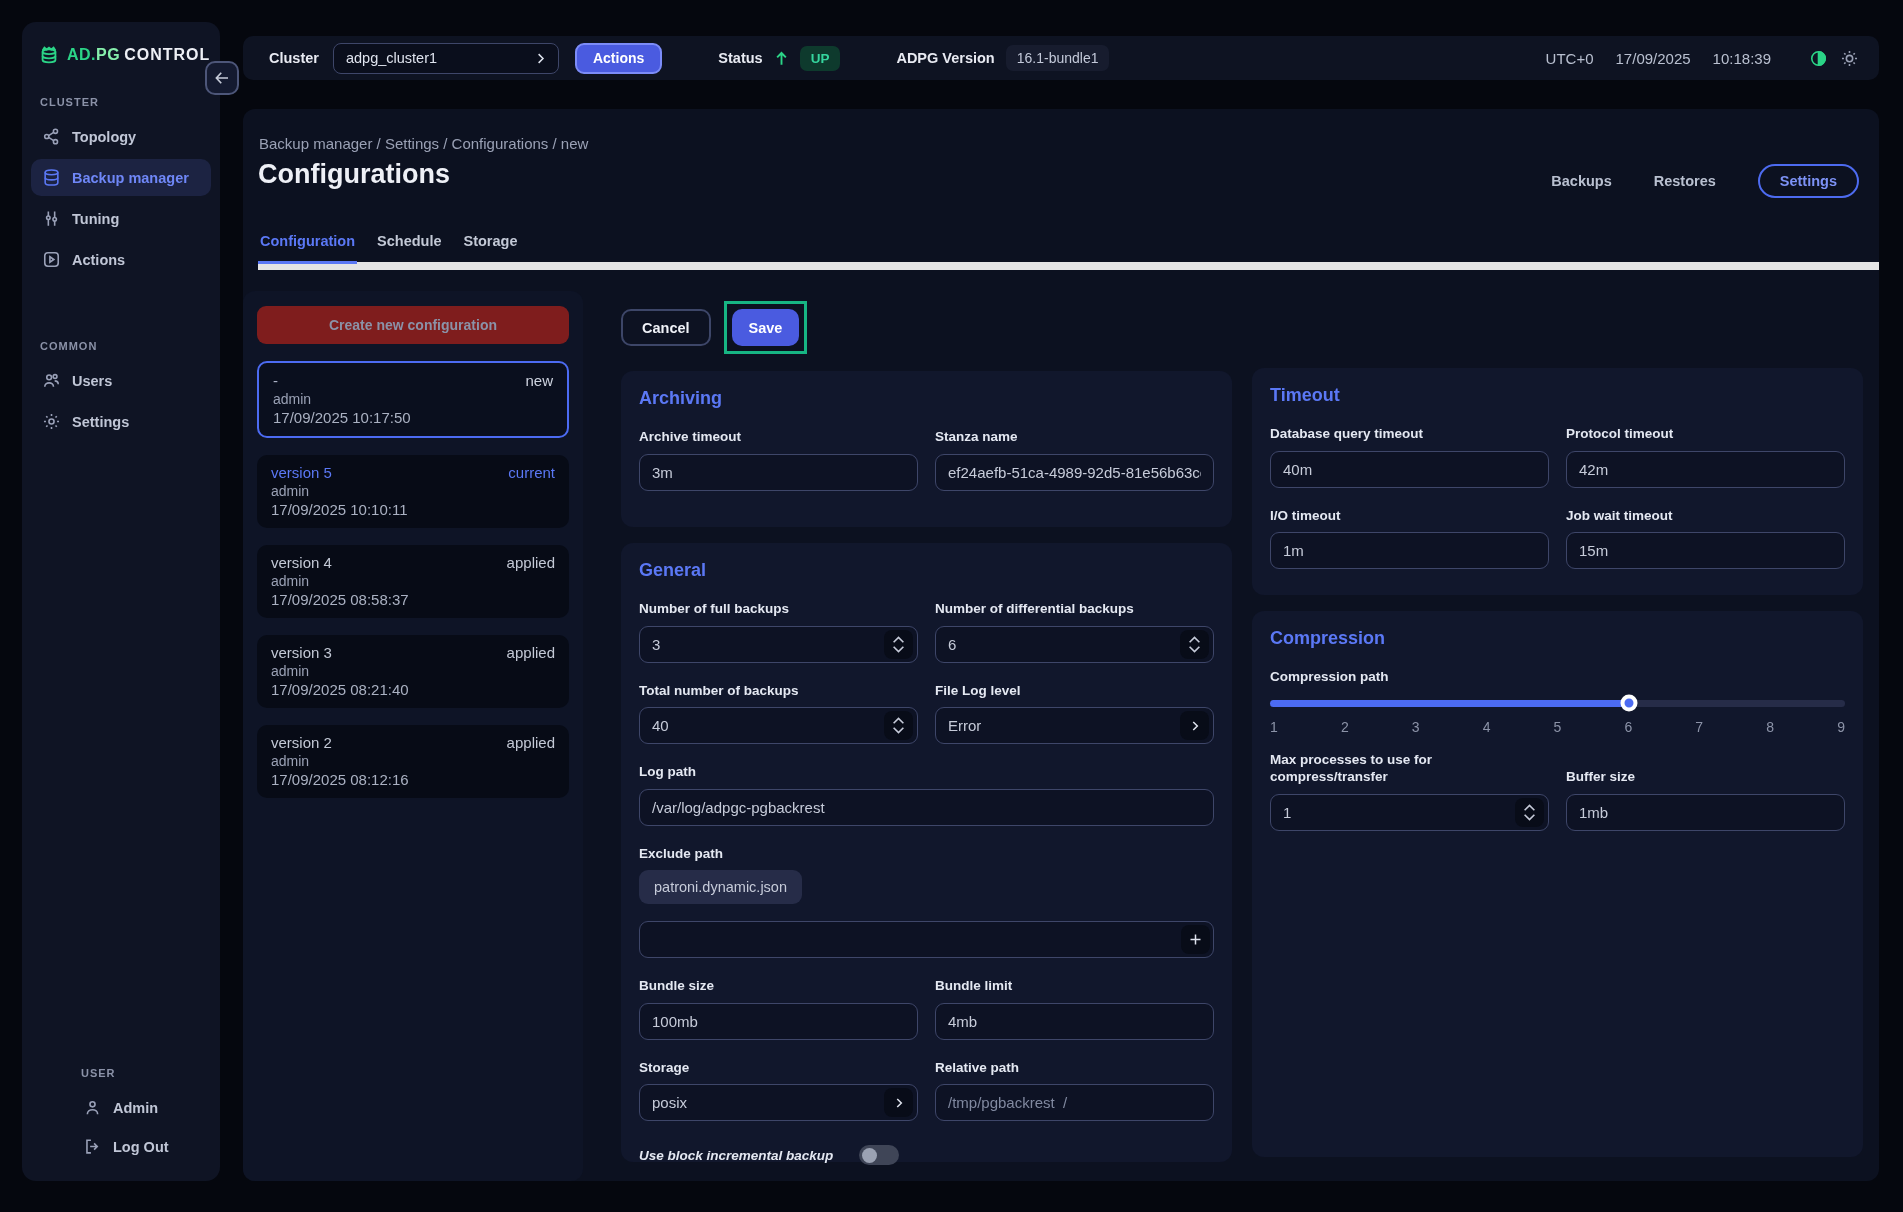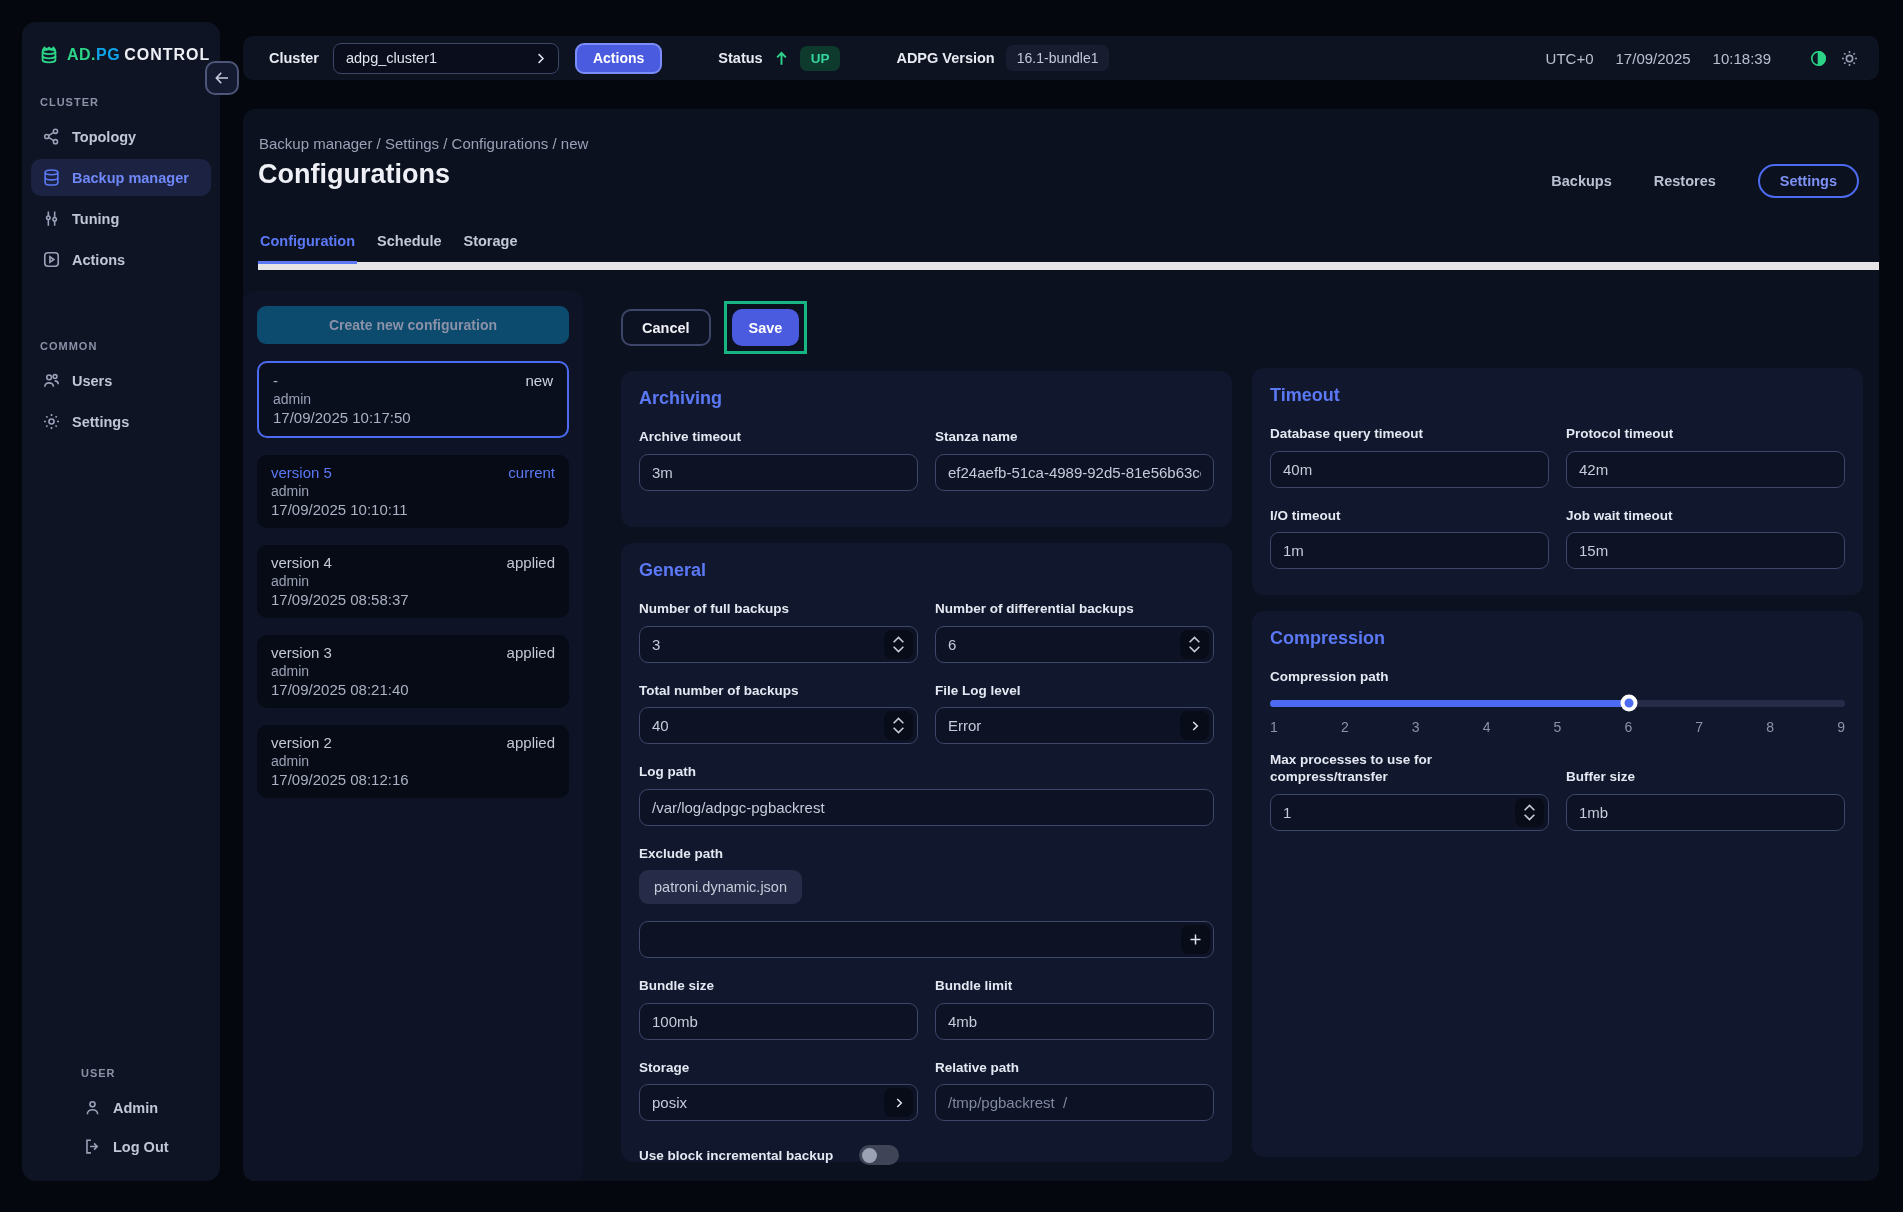--- a/index.html
+++ b/index.html
@@ -2,21 +2,21 @@
 <html><head>
 <meta charset="utf-8">
 <style>
   * { margin:0; padding:0; box-sizing:border-box; }
   html,body { width:1903px; height:1212px; background:#05070e; font-family:"Liberation Sans", sans-serif; color:#c6cbd9; overflow:hidden; }
 
   
   .sidebar { position:absolute; left:22px; top:22px; width:198px; height:1159px; background:#0f1424; border-radius:14px; display:flex; flex-direction:column; }
   .logo-row { display:flex; align-items:center; gap:7px; padding:22px 14px 10px 16px; }
   .logo-text { font-size:16px; font-weight:700; letter-spacing:.5px; white-space:nowrap; }
-  .logo-ad { color:#2bd487; } .logo-pg { color:#0ea5e9; } .logo-control { color:#eef0f6; margin-left:4px; letter-spacing:1px; }
+  .logo-ad { color:#2bd487; } .logo-pg { color:#86efac; } .logo-control { color:#eef0f6; margin-left:4px; letter-spacing:1px; }
   .section-label { font-size:11px; font-weight:700; letter-spacing:1px; color:#8b92a8; padding:20px 18px 8px 18px; }
   .nav-item { display:flex; align-items:center; gap:11px; margin:2px 9px; padding:9px 11px; border-radius:10px; color:#c0c6d6; font-size:14.5px; font-weight:600; cursor:pointer; }
   .nav-item .nicon { width:19px; height:19px; color:#9aa1b8; flex:0 0 auto; display:flex; }
   .nav-item.active { background:#1c2342; color:#6f87f7; }
   .nav-item.active .nicon { color:#5b78f5; }
   .sidebar .spacer { flex:1; }
   .sidebar-bottom { padding-bottom:14px;padding-left:41px; }
 
   
   .back-btn { position:absolute; left:205px; top:61px; width:34px; height:34px; border-radius:10px; background:#141a30; border:2px solid #4d5679; color:#c6cbd9; display:flex; align-items:center; justify-content:center; cursor:pointer; z-index:5; }
@@ -40,21 +40,21 @@
   .page-title { position:absolute; left:15px; top:50px; color:#eef0f6; font-size:27px; font-weight:700; }
   .header-nav { position:absolute; right:20px; top:55px; display:flex; align-items:center; gap:42px; }
   .hbtn { color:#b9c0d0; font-size:14.5px; font-weight:700; cursor:pointer; background:none; border:none; font-family:inherit; }
   .hbtn.pill { color:#7d92f5; border:2px solid #4d6bf0; border-radius:18px; padding:7px 20px; }
   .tabs { position:absolute; left:15px; right:0; top:124px; display:flex; gap:18px; border-bottom:8px solid #e5e5e5; }
   .tab { font-size:14.5px; font-weight:700; color:#c3c9d6; padding:0 2px 12px 2px; cursor:pointer; }
   .tab.active { color:#5b78f5; border-bottom:3px solid #5b78f5; margin-bottom:-2px; }
 
   
   .list-panel { position:absolute; left:0; top:182px; width:340px; height:890px; background:#0e1426; border-radius:12px; padding:15px 14px; }
-  .create-btn { width:100%; height:38px; background:#0c4a6e; border:none; border-radius:9px; color:#8b92a8; font-size:14px; font-weight:700; font-family:inherit; cursor:pointer; }
+  .create-btn { width:100%; height:38px; background:#7f1d1d; border:none; border-radius:9px; color:#8b92a8; font-size:14px; font-weight:700; font-family:inherit; cursor:pointer; }
   .cfg-card { background:#070b16; border-radius:10px; padding:9px 14px 10px 14px; margin-top:17px; cursor:pointer; }
   .cfg-card.selected { background:#0a0f1e; border:2px solid #4c6bf2; }
   .cc-row1 { display:flex; justify-content:space-between; align-items:center; font-size:15px; }
   .cc-name { color:#c3c9d6; } .cc-badge { color:#c3c9d6; }
   .cfg-card.selected .cc-name { color:#aab1c5; } .cfg-card.selected .cc-badge { color:#ced3df; }
   .cfg-card.current .cc-name, .cfg-card.current .cc-badge { color:#5b78f5; }
   .cc-author { color:#9aa1b5; font-size:14px; margin-top:2px; }
   .cc-time { color:#aab1c2; font-size:15px; margin-top:2px; }
 
   
@@ -82,21 +82,21 @@
   .selbox .val, .stepbox .val { flex:1; color:#c6cbd9; font-size:15px; }
   .sq-btn { width:29px; height:29px; background:#080c18; border:none; border-radius:8px; color:#dfe3ee; display:flex; align-items:center; justify-content:center; cursor:pointer; }
   .stepper { width:29px; height:29px; background:#080c18; border-radius:8px; display:flex; flex-direction:column; align-items:center; justify-content:center; gap:1px; }
   .stepper svg { cursor:pointer; color:#c6cbd9; }
   .full { margin-top:19px; }
   .chip { display:inline-block; background:#262c48; color:#c6cbd9; font-size:14.5px; border-radius:9px; padding:9px 15px; }
   .exclude-add { margin-top:17px; position:relative; }
   .exclude-add .tin { padding-right:42px; }
   .exclude-add .sq-btn { position:absolute; right:4px; top:4px; }
 
-  .toggle-row { display:flex; align-items:center; gap:26px; margin-top:24px; }
+  .toggle-row { display:flex; align-items:center; gap:26px; margin-top:24px;font-style:italic; }
   .toggle-row .tlabel { color:#e4e8f2; font-size:13.5px; font-weight:700; }
   .toggle { width:40px; height:20px; background:#3f4557; border-radius:10px; position:relative; cursor:pointer; }
   .toggle .knob { position:absolute; left:3px; top:2.5px; width:15px; height:15px; background:#9ba2b3; border-radius:50%; }
 
   
   .slider-wrap { margin-top:14px; }
   .slider-track { position:relative; height:7px; background:#262c48; border-radius:4px; }
   .slider-fill { position:absolute; left:0; top:0; height:7px; background:#4c6bf2; border-radius:4px; }
   .slider-knob { position:absolute; top:50%; transform:translate(-50%,-50%); width:17px; height:17px; border-radius:50%; background:#4c6bf2; border:4px solid #fff; }
   .ticks { display:flex; justify-content:space-between; margin-top:12px; color:#8c93a8; font-size:14px; }

